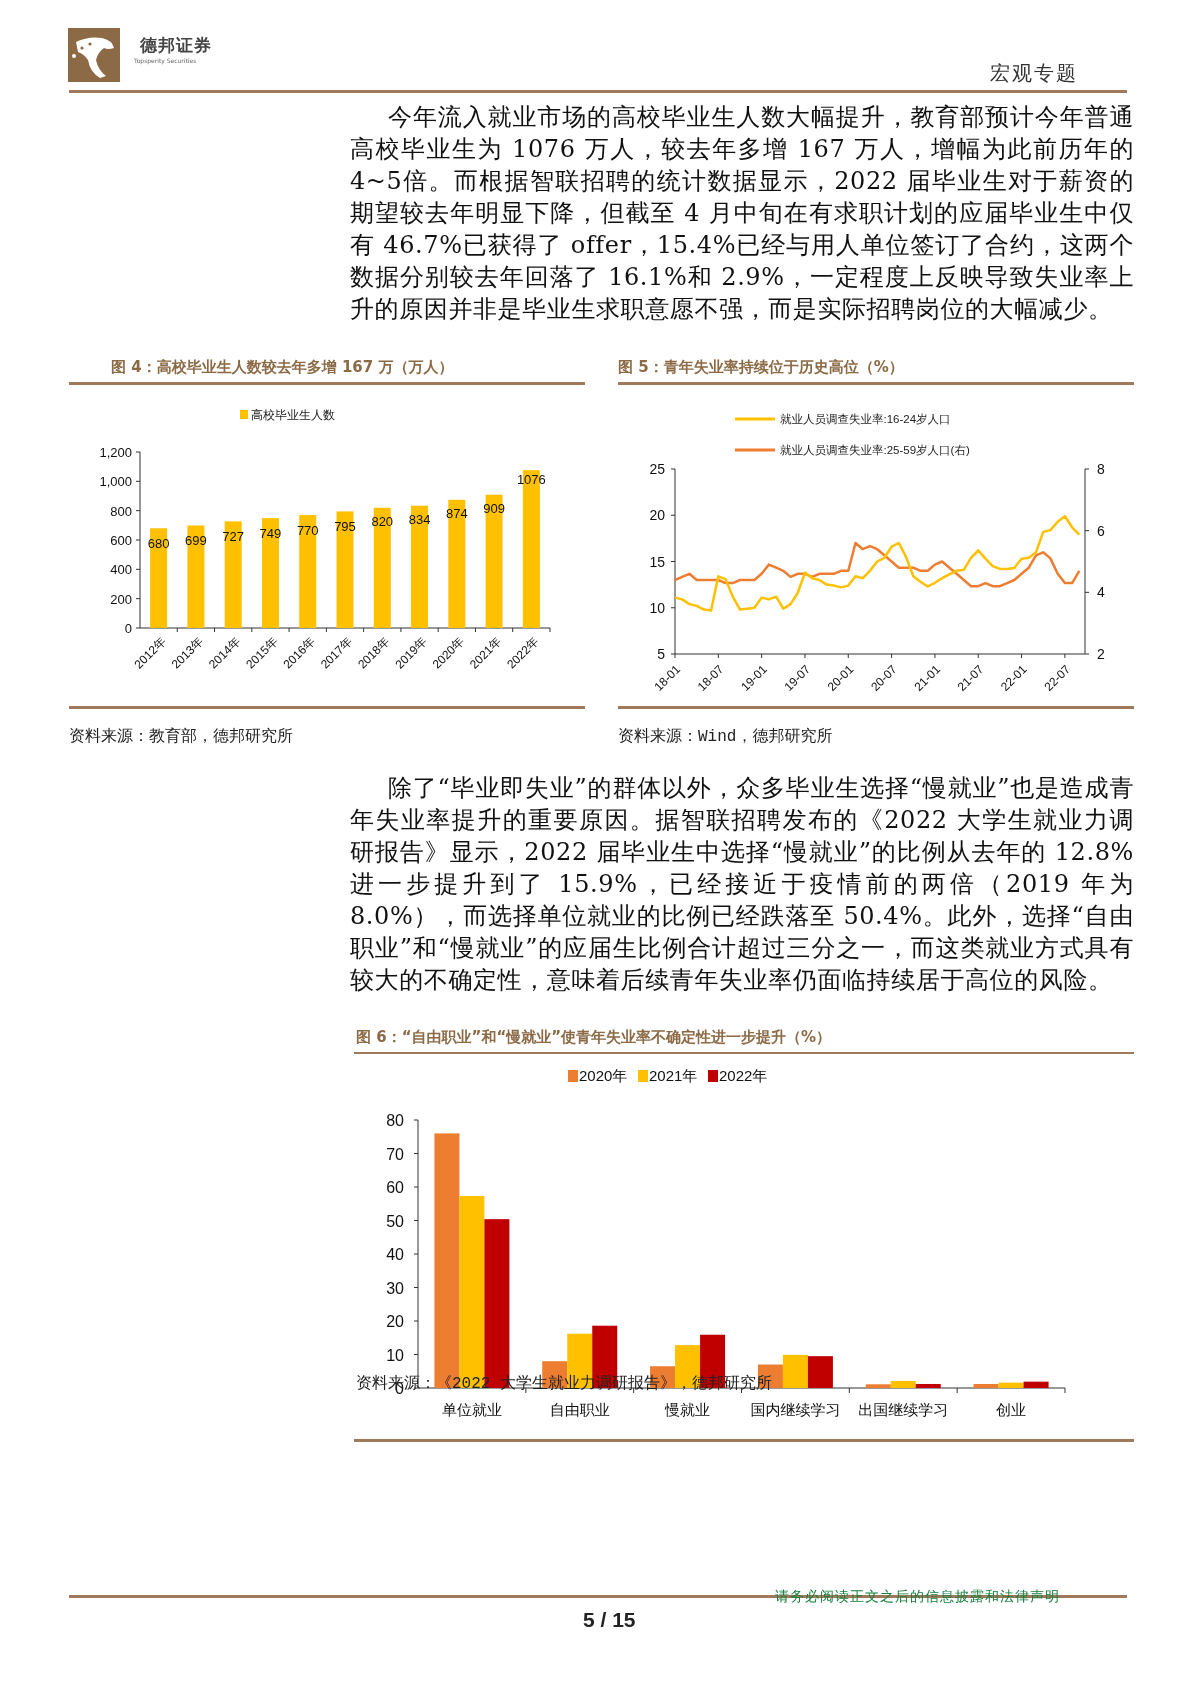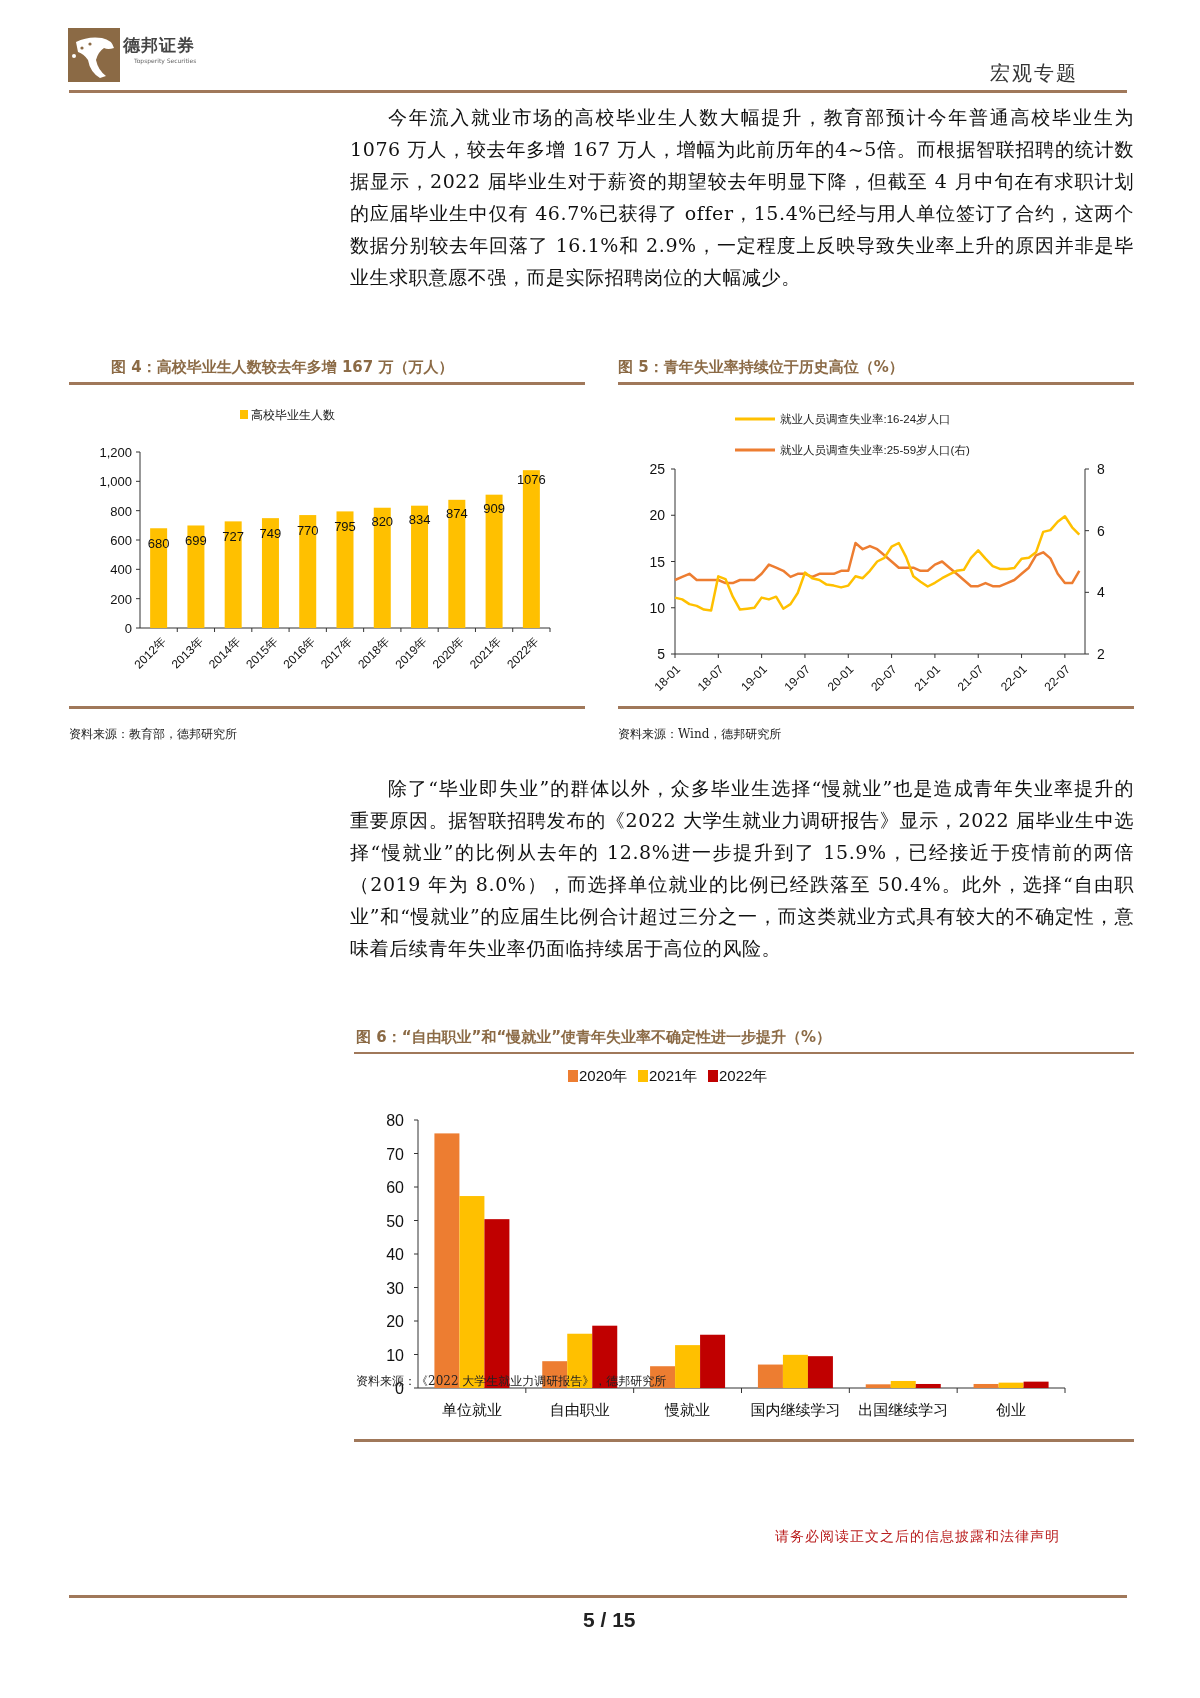--- a/index.html
+++ b/index.html
@@ -1,27 +1,27 @@
 <!DOCTYPE html>
 <html><head>
 <meta charset="utf-8">
 <style>
   html,body{margin:0;padding:0;background:#fff;}
   body{width:1200px;height:1698px;position:relative;overflow:hidden;font-family:"DejaVu Serif",serif;color:#111;}
   .abs{position:absolute;}
   .rule{position:absolute;height:3px;background:#a0785a;}
   .logo-box{position:absolute;left:68px;top:28px;width:52px;height:54px;background:#8b6a45;}
-  .logo-text{position:absolute;left:123px;top:34px;font-family:"DejaVu Sans",sans-serif;font-weight:bold;font-size:17px;color:#444;letter-spacing:1px;}
+  .logo-text{position:absolute;left:140px;top:34px;font-family:"DejaVu Sans",sans-serif;font-weight:bold;font-size:17px;color:#444;letter-spacing:1px;}
   .logo-sub{position:absolute;left:134px;top:57px;font-family:"DejaVu Sans",sans-serif;font-size:6px;color:#666;}
   .hdr-right{position:absolute;left:990px;top:60px;font-size:20px;color:#333;letter-spacing:2px;}
-  .para{position:absolute;left:350px;width:784px;font-size:19px;line-height:32px;text-align:justify;text-indent:38px;color:#111;letter-spacing:0.6px;}
+  .para{position:absolute;left:350px;width:784px;font-size:24px;line-height:32px;text-align:justify;text-indent:38px;color:#111;letter-spacing:0.6px;}
   .fig-title{position:absolute;font-family:"DejaVu Sans",sans-serif;font-weight:bold;font-size:15px;color:#8b6a45;}
-  .src{position:absolute;font-size:12px;color:#222;}
+  .src{position:absolute;font-size:16px;color:#222;font-family:Liberation Mono, monospace;}
   .footer-page{position:absolute;left:583px;top:1608px;font-family:"Liberation Sans",sans-serif;font-weight:bold;font-size:21px;color:#222;}
-  .footer-note{position:absolute;left:775px;top:1528px;font-size:14px;color:#b91c1c;letter-spacing:1px;text-align:right;}
+  .footer-note{position:absolute;left:775px;top:1588px;font-size:14px;color:#15803d;letter-spacing:1px;text-align:right;}
   svg text{font-family:"Liberation Sans",sans-serif;}
 </style>
 </head>
 <body>
 
 <div class="logo-box">
   <svg width="52" height="54">
     <path d="M8 14 Q20 8 34 10 Q44 12 46 20 Q40 22 36 20 Q30 24 28 32 Q30 42 38 48 L32 50 Q22 44 20 32 Q16 26 10 24 Z" fill="#fff"></path>
     <circle cx="6" cy="28" r="2" fill="#fff"></circle>
       <circle cx="14" cy="20" r="1.6" fill="#8b6a45"></circle>

